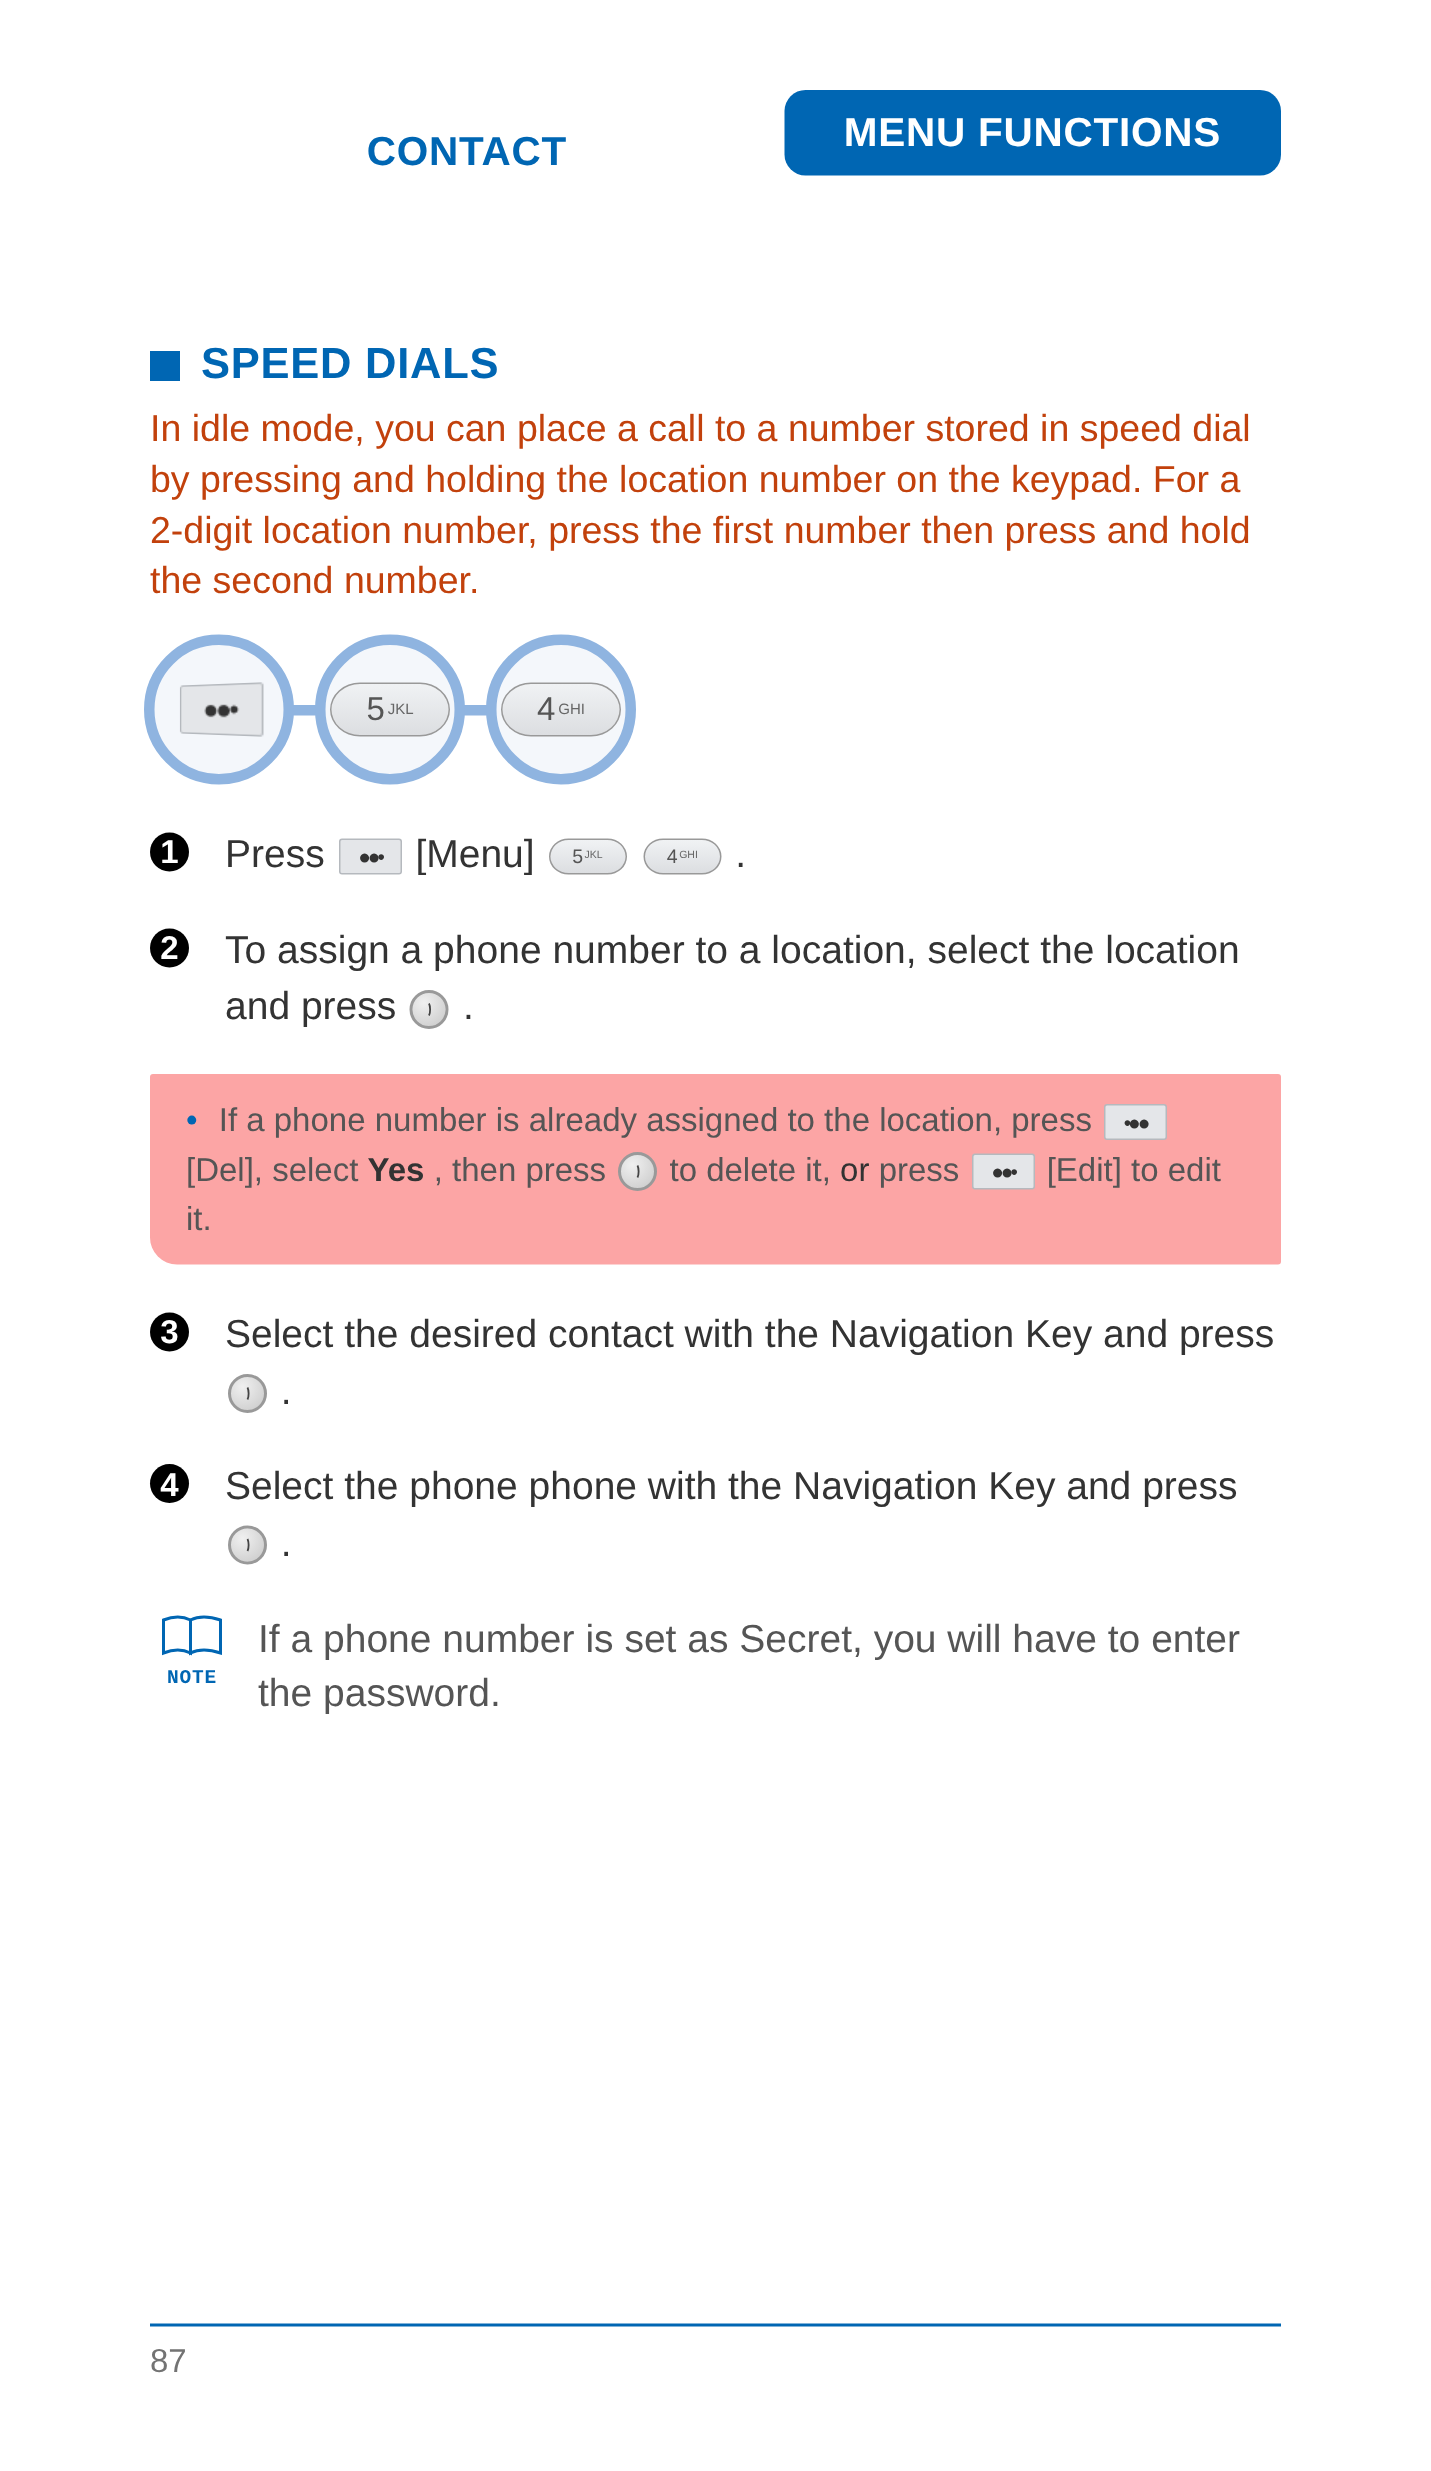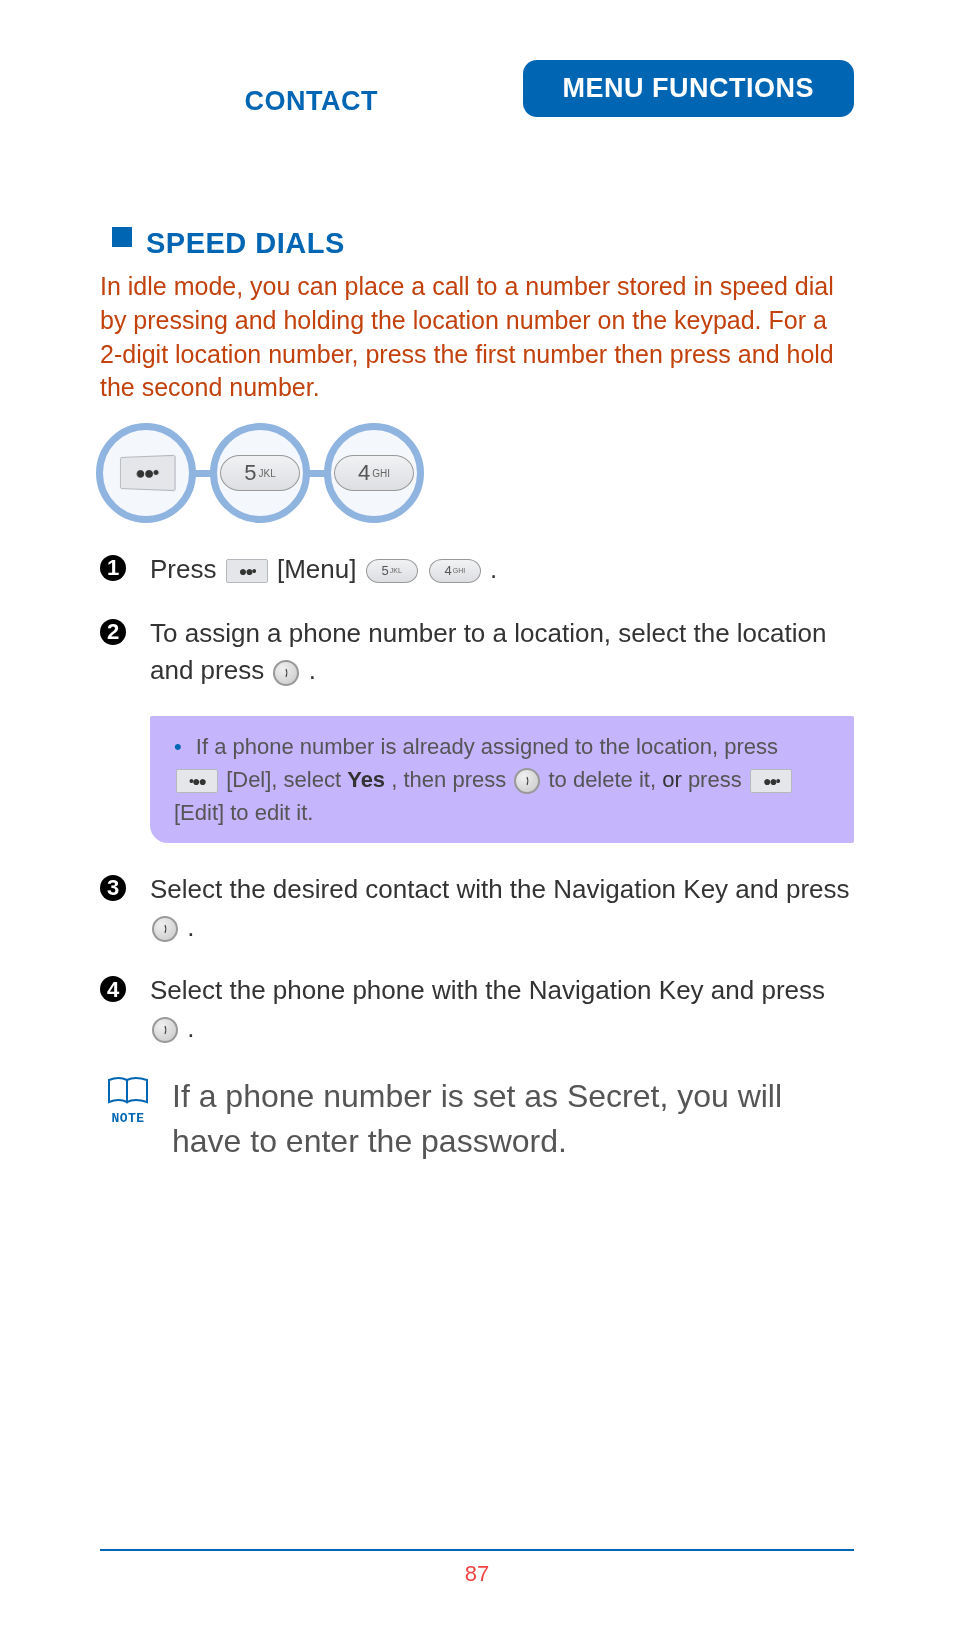--- a/index.html
+++ b/index.html
@@ -31,22 +31,22 @@
     background: #0066b3;
     color: #ffffff;
     font-weight: bold;
     font-size: 27px;
     padding: 13px 40px;
     border-radius: 14px;
     letter-spacing: 0.5px;
   }
   .section-heading {
     display: flex;
+    align-items: center;
     margin-bottom: 10px;
-    margin-left: 12px;
   }
   .section-square {
     width: 20px;
     height: 20px;
     background: #0066b3;
     margin-right: 14px;
   }
   .section-title {
     color: #0066b3;
     font-weight: bold;
@@ -183,22 +183,21 @@
     border-radius: 50%;
     border: 2px solid #999;
     background: radial-gradient(circle at 35% 30%, #f0f0f0, #c8c8c8);
     display: inline-flex;
     align-items: center;
     justify-content: center;
     font-size: 10px;
     color: #444;
   }
   .sub-note-box {
-    background: #c4b5fd;
-    margin-left: 50px;
+    background: #fca5a5;
     margin-bottom: 28px;
     padding: 14px 24px 14px 24px;
     border-radius: 2px 2px 2px 18px;
     font-size: 22px;
     color: #555;
     line-height: 1.5;
   }
   .sub-note-box .bullet {
     color: #0066b3;
     margin-right: 8px;
@@ -220,39 +219,39 @@
     width: 46px;
     height: 32px;
   }
   .note-label {
     color: #0066b3;
     font-size: 13px;
     font-weight: bold;
     letter-spacing: 0.5px;
   }
   .note-text {
-    font-size: 32px;
+    font-size: 26px;
     color: #555;
     line-height: 1.4;
   }
   .footer {
     position: absolute;
     bottom: 60px;
     left: 100px;
     right: 100px;
   }
   .footer-line {
     height: 2px;
     background: #0066b3;
     margin-bottom: 10px;
   }
   .footer-num {
-    text-align: center;
+    text-align: left;
     font-size: 22px;
-    color: #ef4444;
+    color: #737373;
   }
 </style>
 </head>
 <body>
 
 <div class="page">
   <div class="header">
     <div class="header-left">CONTACT</div>
     <div class="header-right">MENU FUNCTIONS</div>
   </div>

